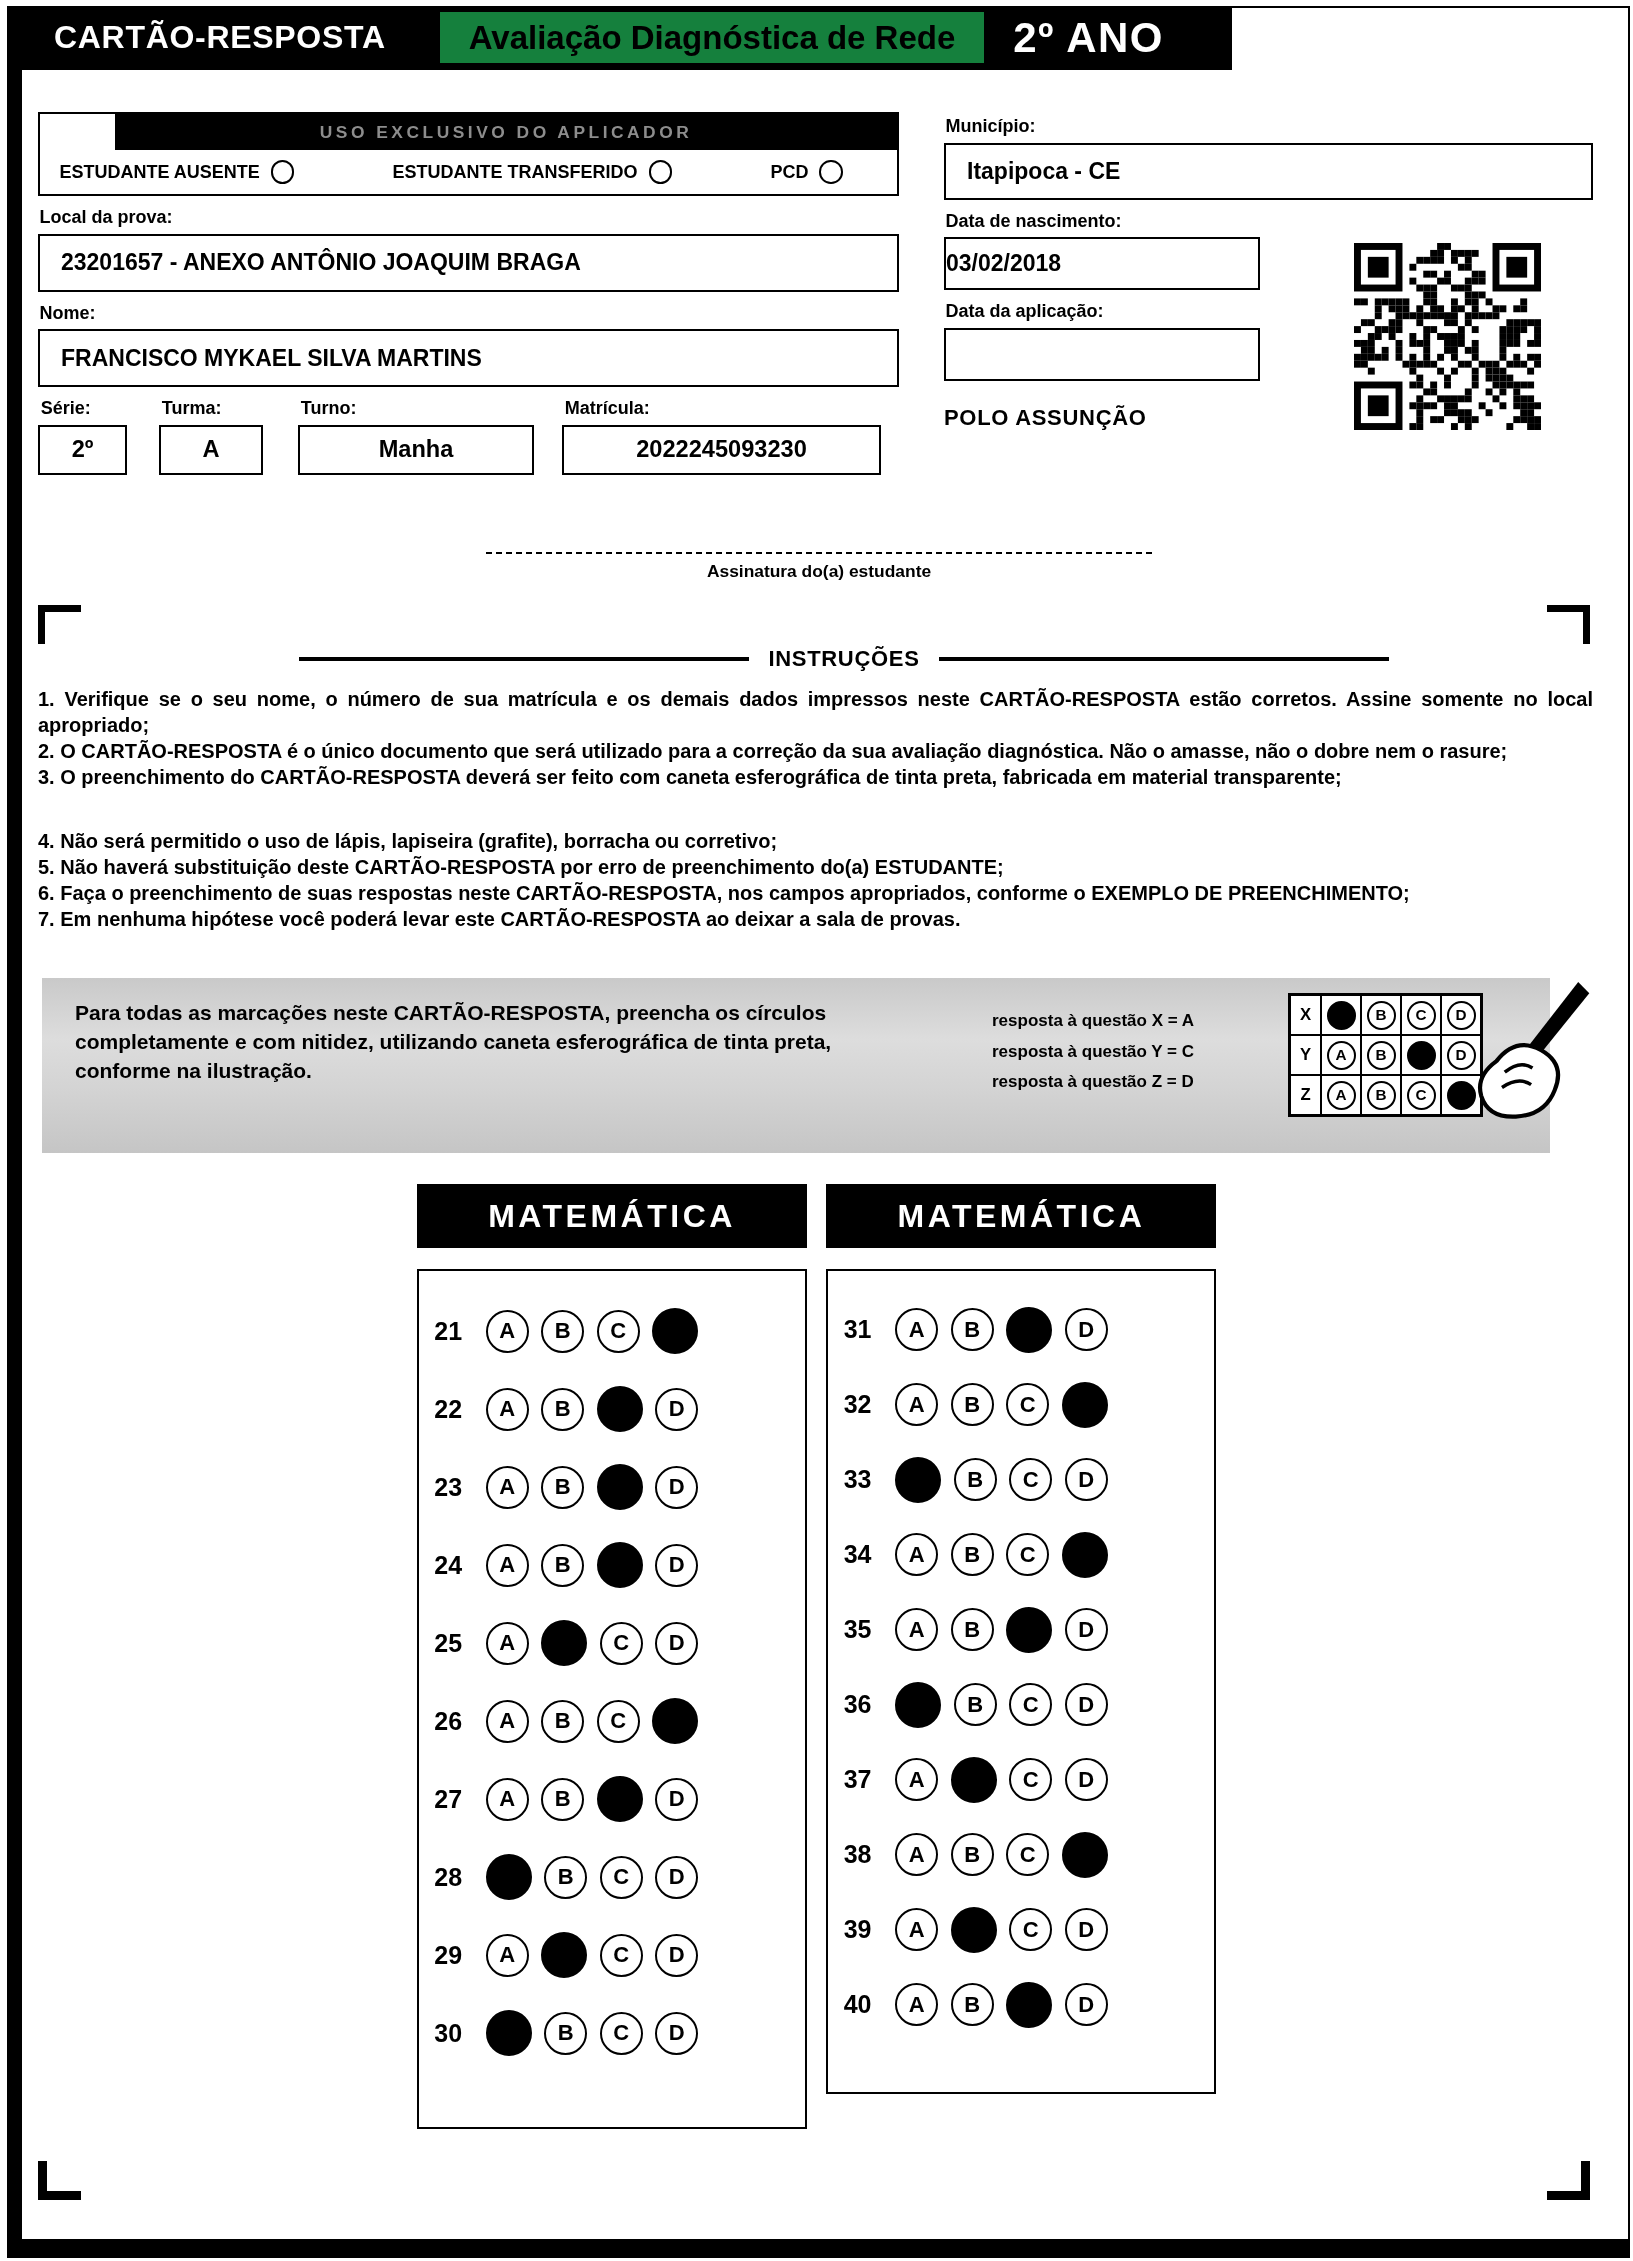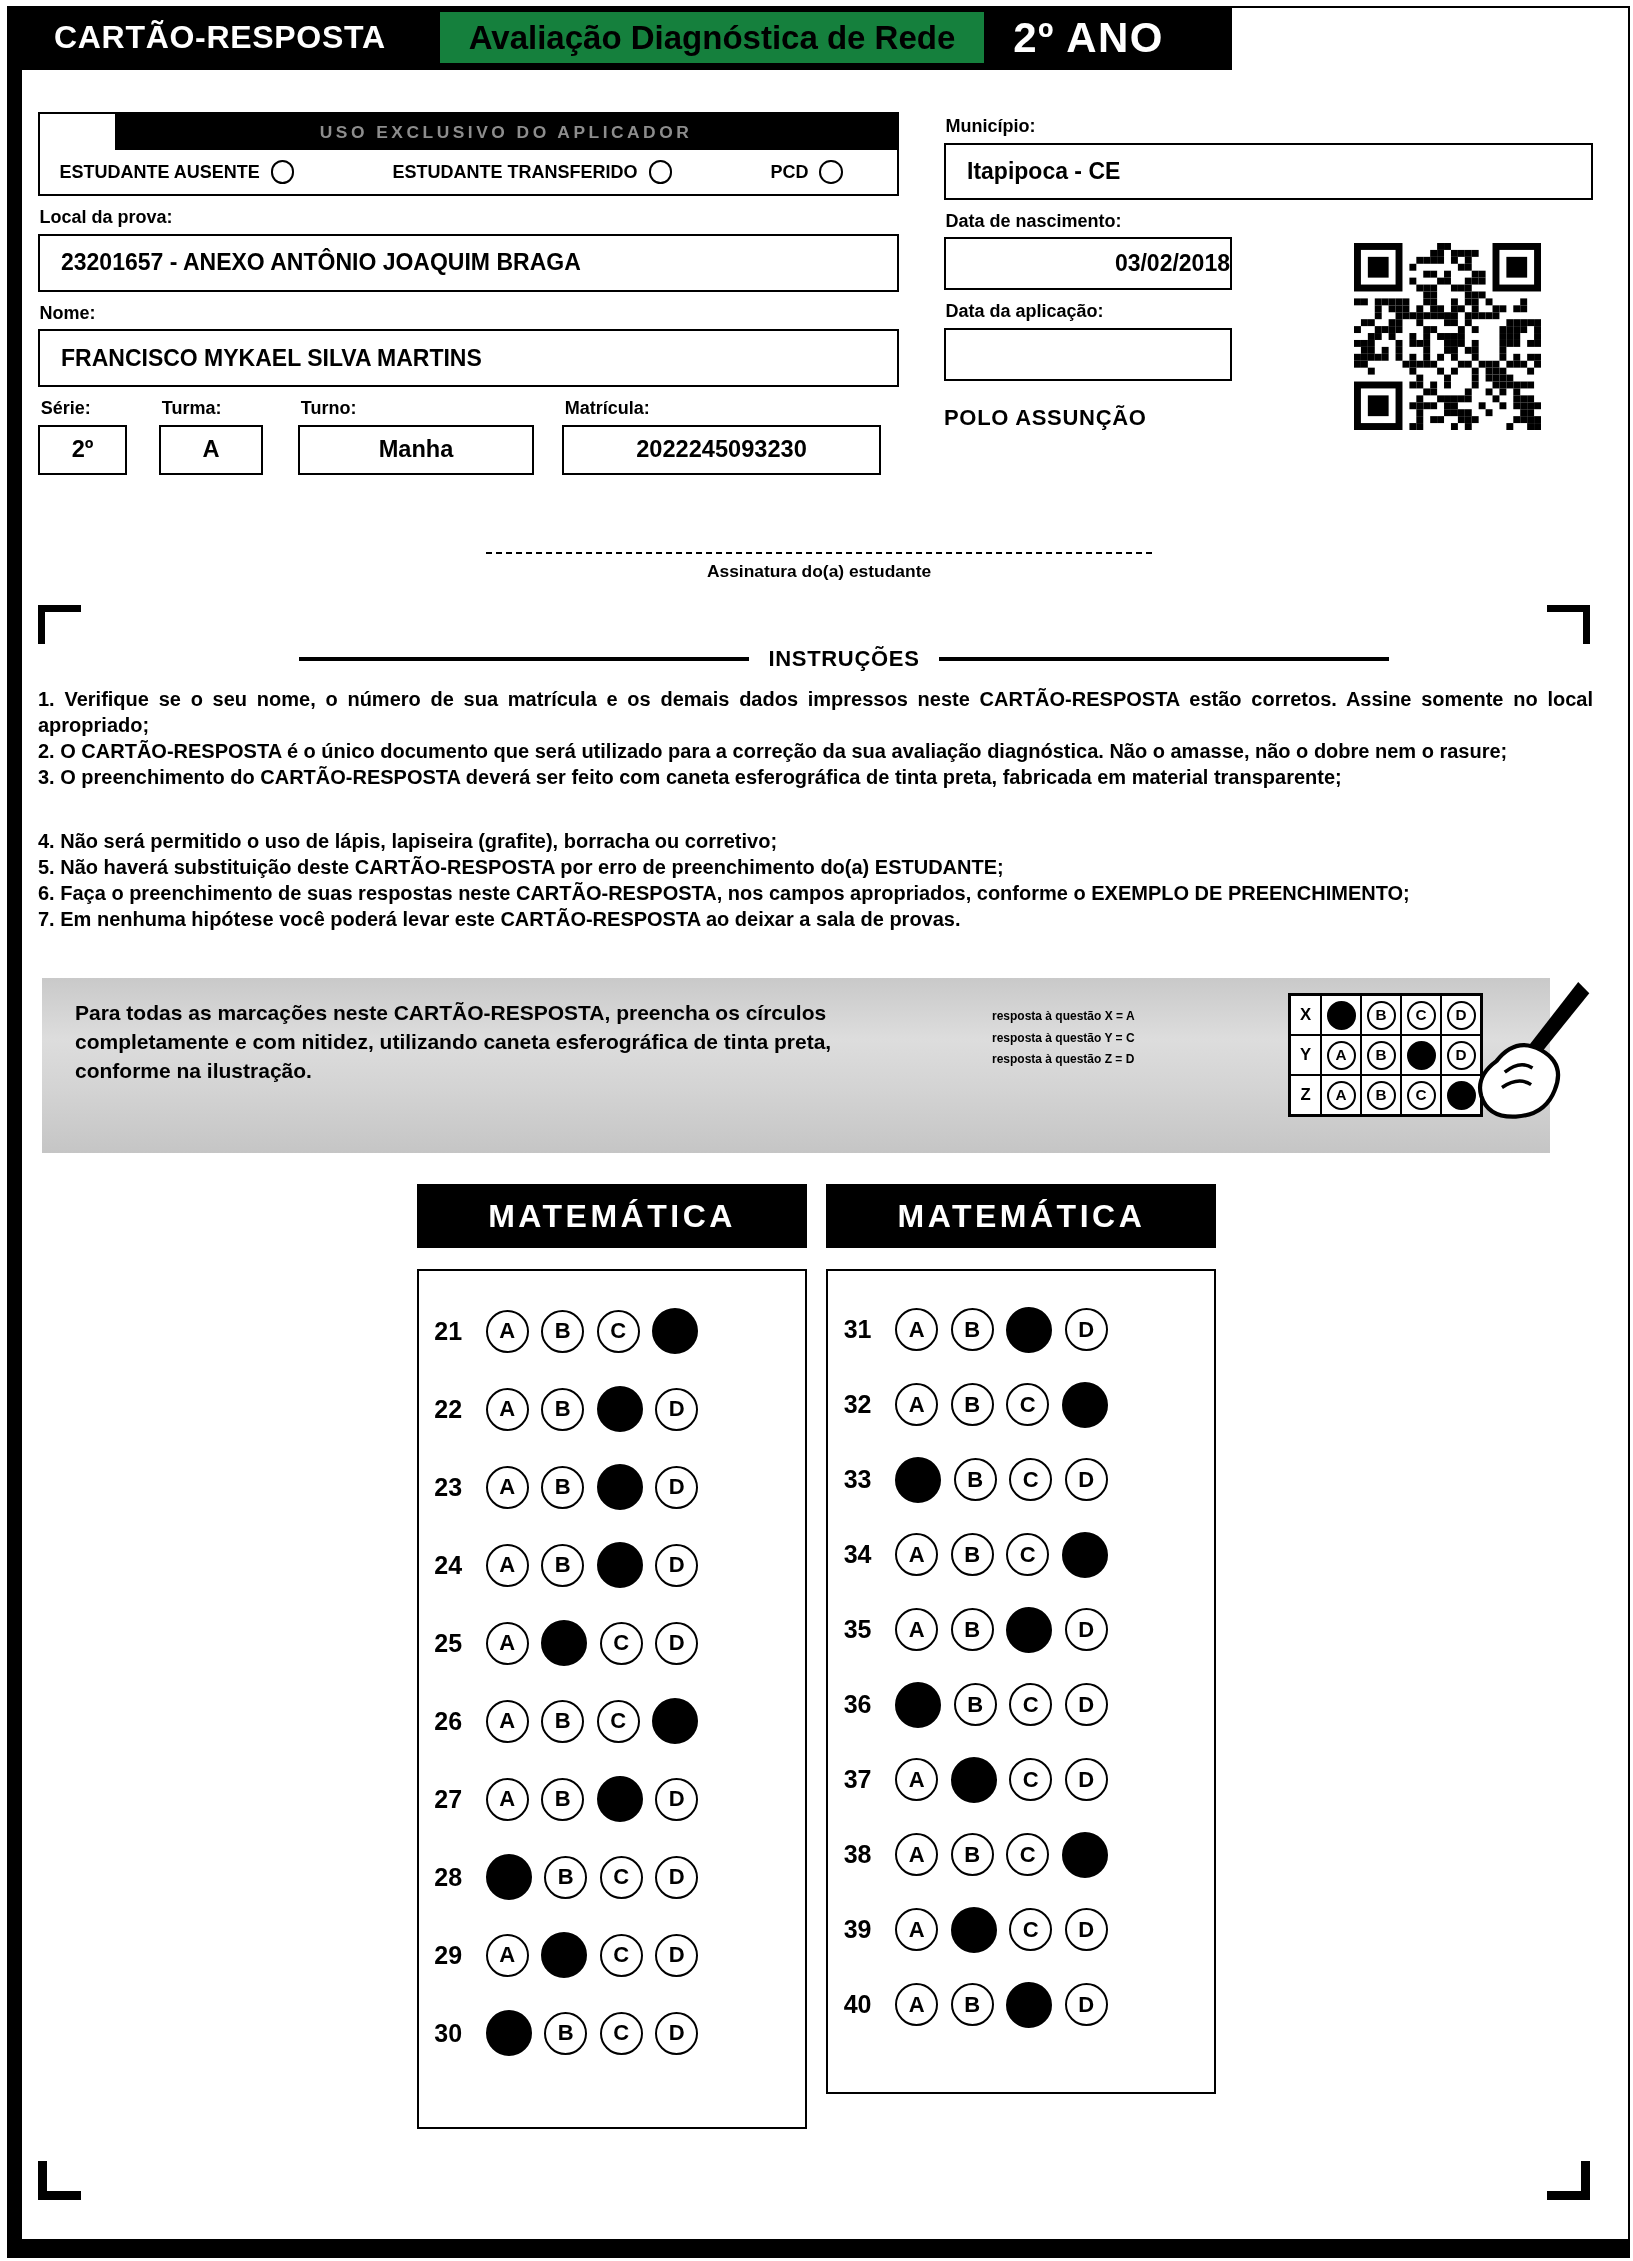--- a/index.html
+++ b/index.html
@@ -41,21 +41,21 @@
              font-size:23.6px;font-weight:bold;background:#fff;}
   .fg-serie{width:89px;}
   .fg-turma{width:104px;margin-left:32px;}
   .fg-turno{width:236px;margin-left:35px;}
   .fg-matricula{width:319px;margin-left:28px;}
 
   
   .form-right{position:absolute;left:944px;top:112px;width:649px;}
   .form-right .field-label:first-child{margin-top:4.2px;}
   .box-municipio{height:57px;}
-  .box-date{width:288px;height:53px;justify-content:flex-end;padding:0;}
+  .box-date{width:316px;height:53px;justify-content:flex-start;padding:0;}
   .polo{font-size:22px;font-weight:bold;margin-top:24px;letter-spacing:0.7px;}
 
   .qr{position:absolute;left:1354px;top:243px;width:187px;height:187px;}
 
   
   .signature{position:absolute;left:486px;top:552px;width:666px;text-align:center;}
   .signature-line{border-top:2.8px dashed #000;height:0;}
   .signature-label{font-size:17.4px;font-weight:bold;margin-top:7px;}
 
   
@@ -70,21 +70,21 @@
   .inst-line{flex:1;height:3.5px;background:#000;}
   .inst-title{font-size:22px;font-weight:bold;letter-spacing:0.7px;}
   .instructions{position:absolute;left:38px;top:686px;width:1555px;display:flex;gap:38px;flex-direction:column;}
   .inst-col{flex:1;font-size:20px;font-weight:bold;line-height:1.30;text-align:justify;}
   .inst-col p{margin:0;}
 
   
   .example-band{position:absolute;left:42px;top:978px;width:1508px;height:175px;
                 background:linear-gradient(180deg,#c9c9c9,#dddddd 35%,#d3d3d3 65%,#c5c5c5);}
   .example-text{position:absolute;left:33px;top:21px;width:767px;font-size:21px;font-weight:bold;line-height:1.38;}
-  .example-legend{position:absolute;left:950px;top:28px;font-size:12px;font-weight:bold;line-height:1.8;}
+  .example-legend{position:absolute;left:950px;top:28px;font-size:17px;font-weight:bold;line-height:1.8;}
   .example-grid{position:absolute;left:1246px;top:15.3px;border:2.1px solid #000;background:#fff;display:inline-block;}
   .eg-row{display:flex;}
   .eg-label{width:31px;height:40px;border:1.4px solid #000;display:flex;align-items:center;justify-content:center;
             font-size:16.7px;font-weight:bold;}
   .eg-cell{width:40px;height:40px;border:1.4px solid #000;display:flex;align-items:center;justify-content:center;}
   .eg-circle{width:29px;height:29px;border:2.1px solid #000;border-radius:50%;display:flex;align-items:center;
              justify-content:center;font-size:15.3px;font-weight:bold;background:#fff;}
   .eg-circle.filled{background:#000;border-color:#000;color:transparent;}
   .hand-pen{position:absolute;left:1399px;top:1.4px;width:149px;height:167px;}
 

